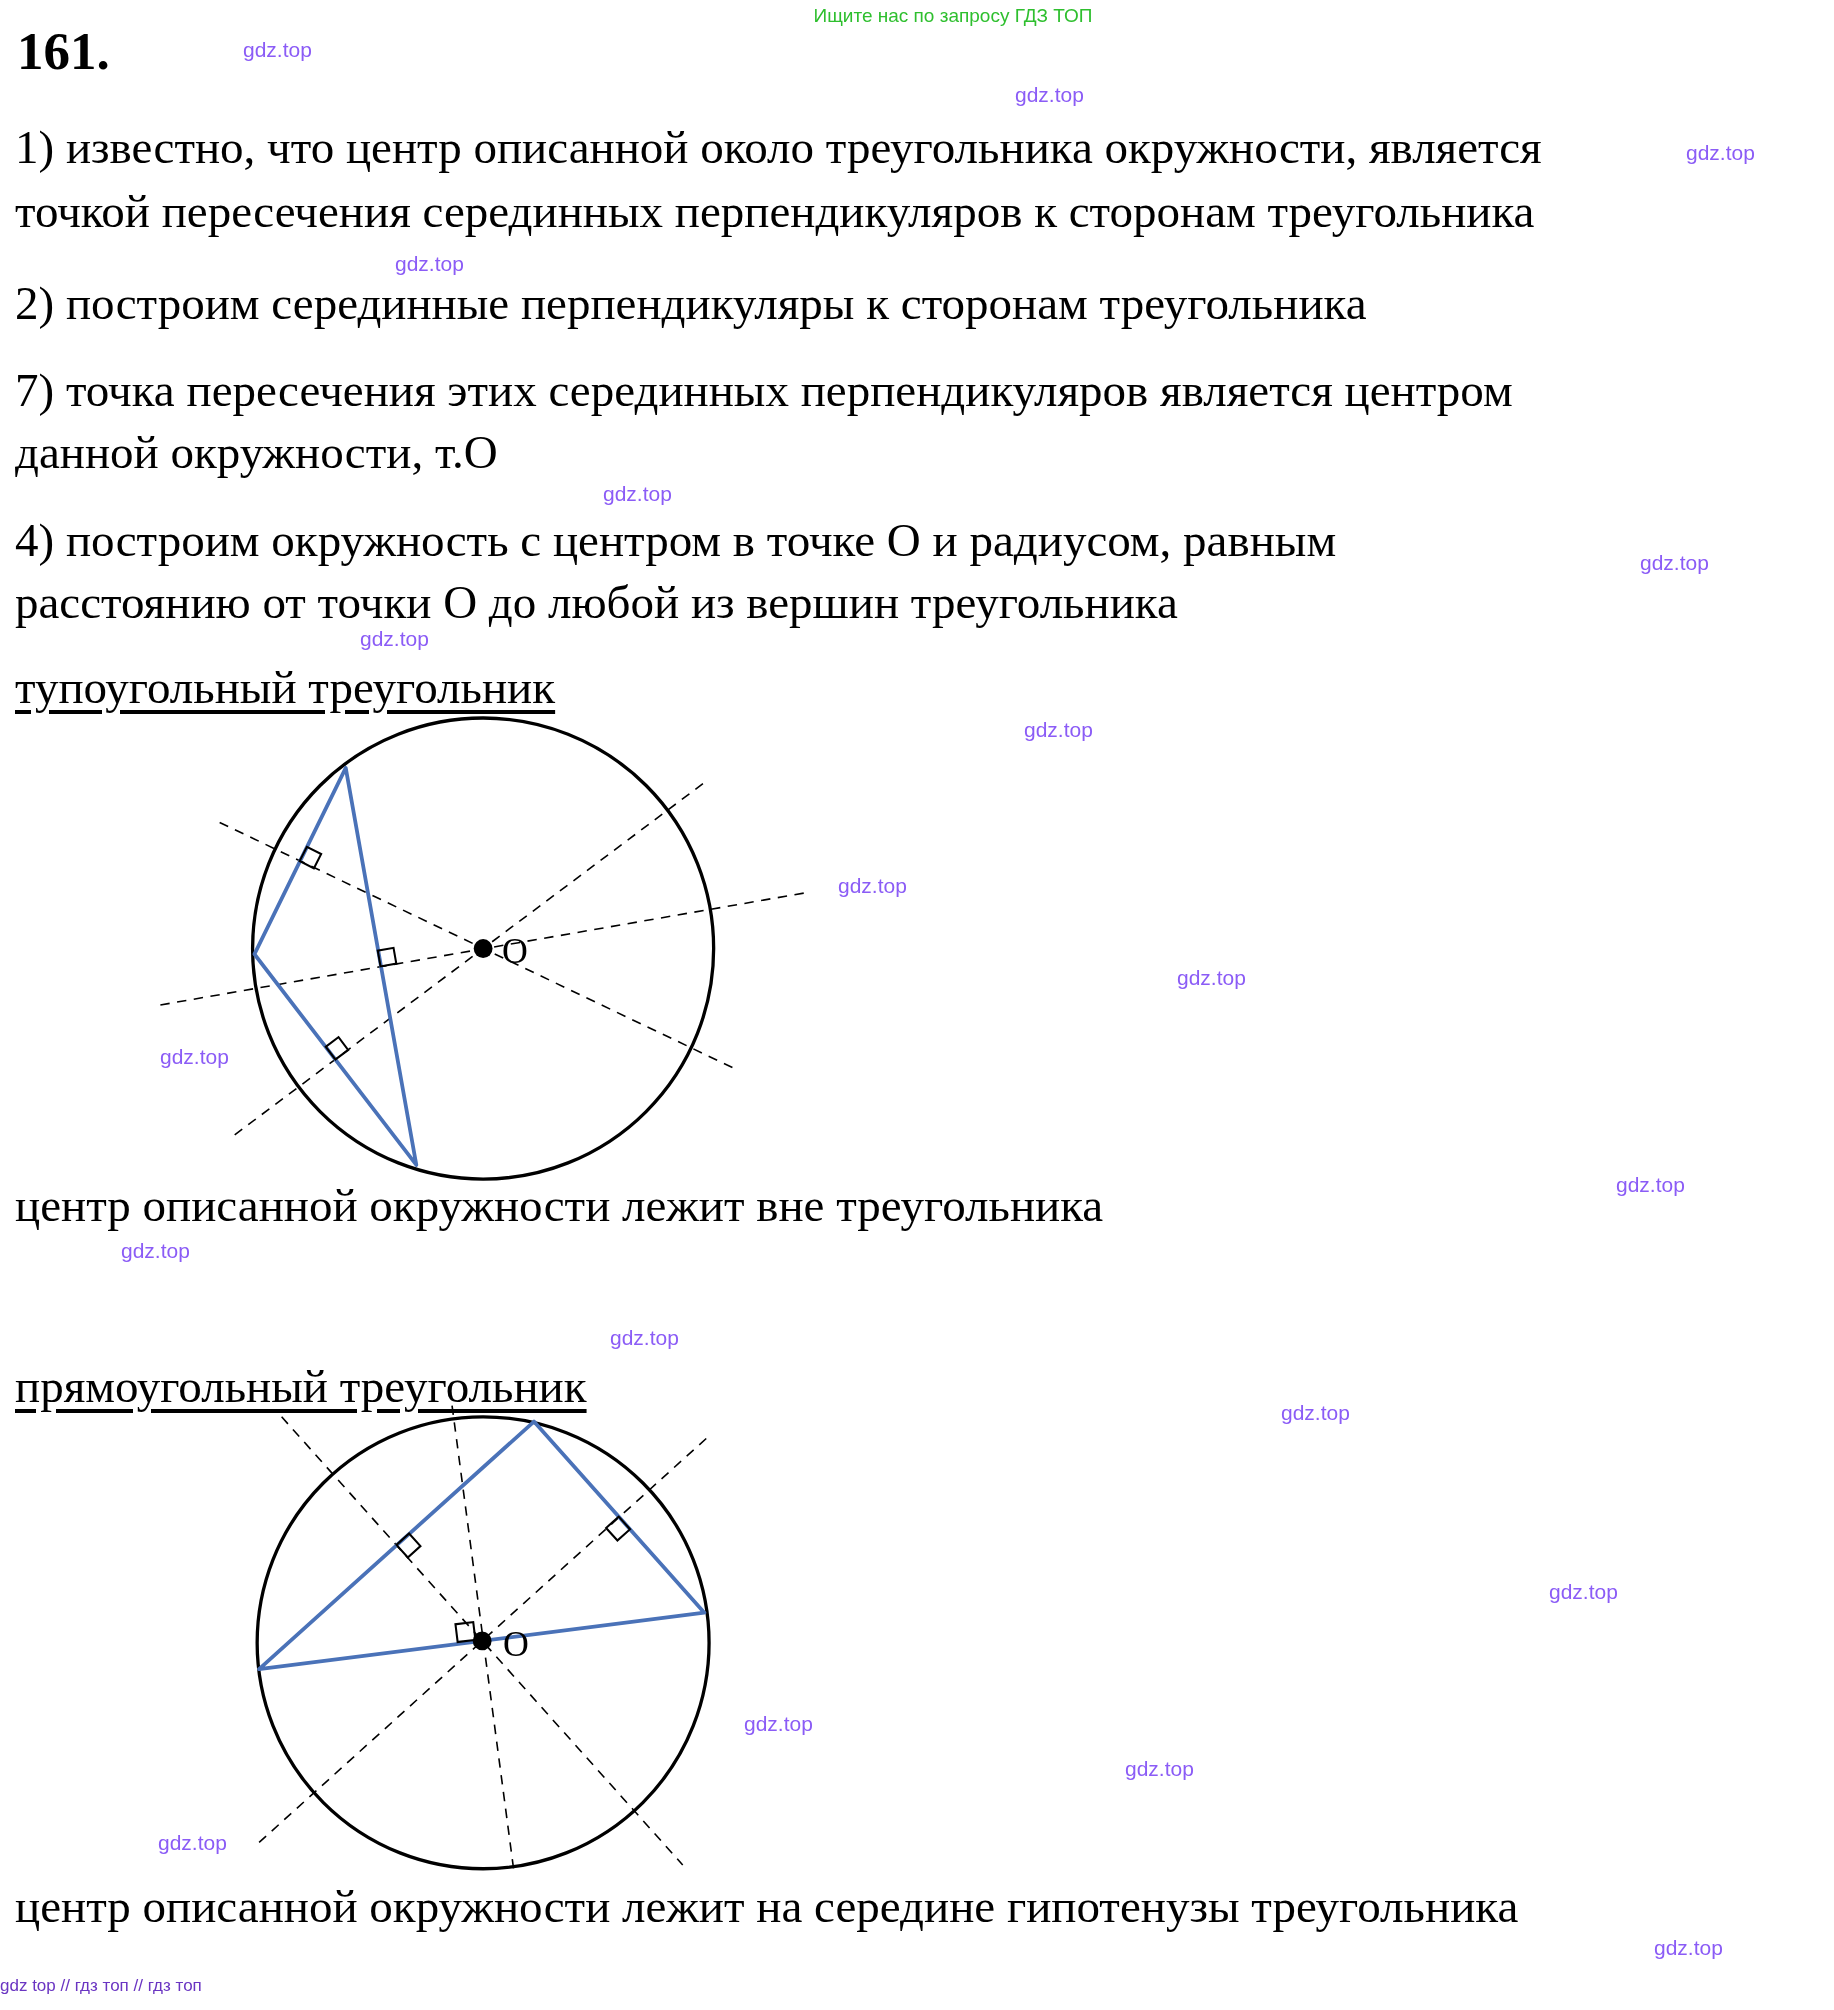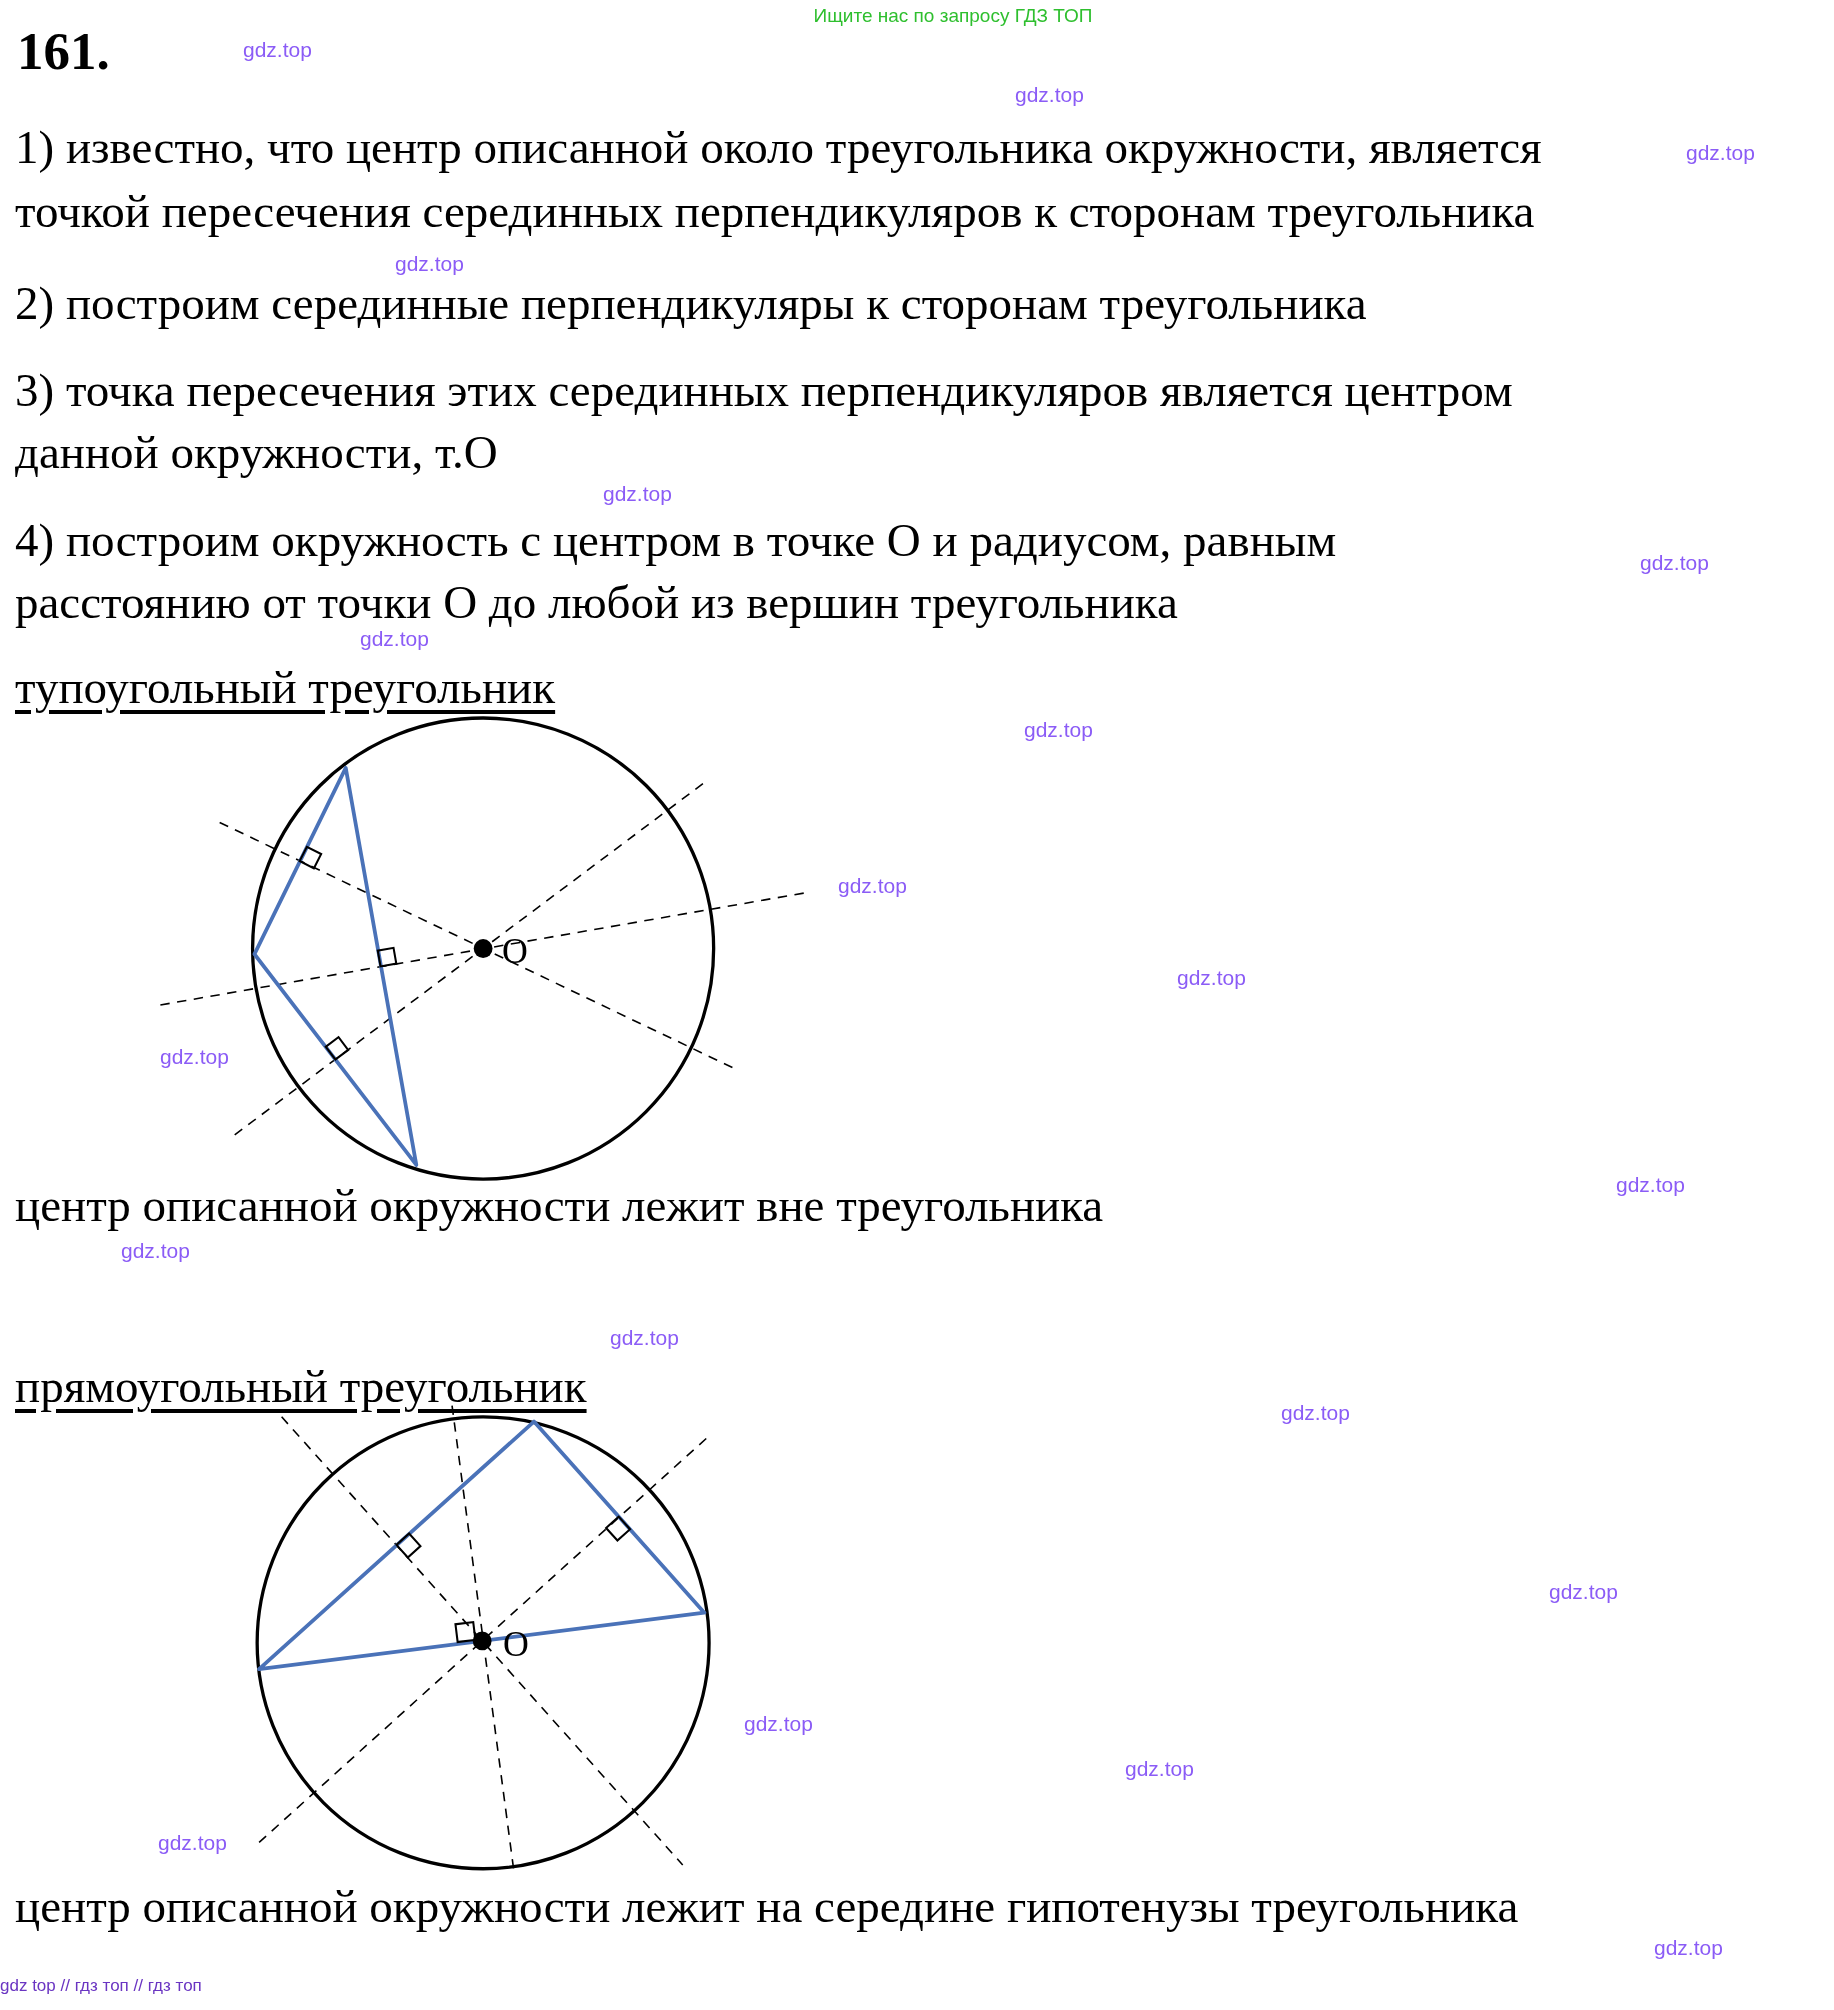--- a/index.html
+++ b/index.html
@@ -56,21 +56,21 @@
 
 <div id="page">
 
   <div class="banner">Ищите нас по запросу ГДЗ ТОП</div>
 
   <div class="probnum">161.</div>
 
   <div class="textline" style="top:119px">1) известно, что центр описанной около треугольника окружности, является</div>
   <div class="textline" style="top:183px">точкой пересечения серединных перпендикуляров к сторонам треугольника</div>
   <div class="textline" style="top:275px">2) построим серединные перпендикуляры к сторонам треугольника</div>
-  <div class="textline" style="top:362px">3) точка пересечения этих серединных перпендикуляров является центром</div>
+  <div class="textline" style="top:362px">7) точка пересечения этих серединных перпендикуляров является центром</div>
   <div class="textline" style="top:424px">данной окружности, т.О</div>
   <div class="textline" style="top:512px">4) построим окружность с центром в точке О и радиусом, равным</div>
   <div class="textline heading" style="top:659px">тупоугольный треугольник</div>
 
   <div class="textline" style="top:574px">расстоянию от точки О до любой из вершин треугольника</div>
 
   <svg class="diagram" style="left:113px;top:702px" width="744" height="494" viewBox="0 0 790 525">
 
     <line class="dash" x1="50" y1="322" x2="740" y2="202"></line>
     <line class="dash" x1="129" y1="460" x2="633" y2="82"></line>

